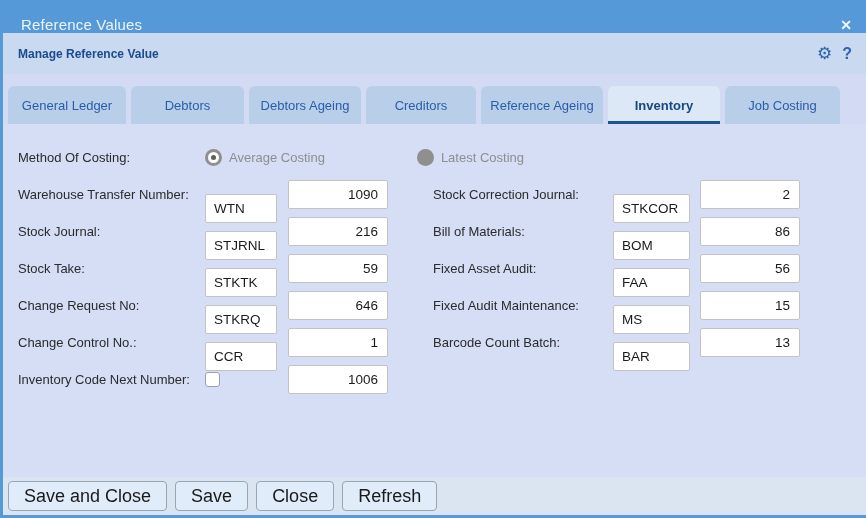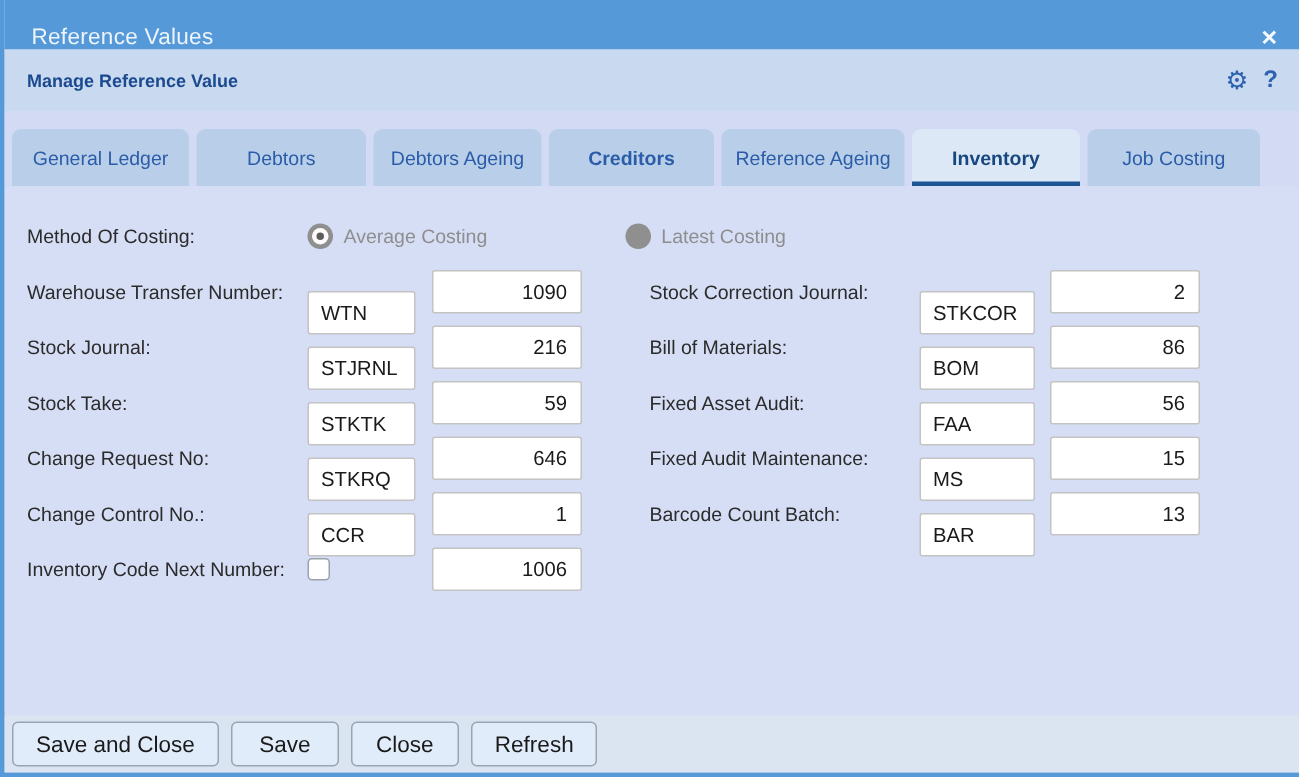--- a/index.html
+++ b/index.html
@@ -39,21 +39,21 @@
     position:absolute; top:74px; left:0; right:0; height:50px;
     display:flex; align-items:flex-end; padding-left:5px; gap:5px;
     background:#d2dbf3;
   }
   .tab {
     position:relative; height:38px; display:flex; align-items:center; justify-content:center;
     background:#b9cfe9; border-radius:6px 6px 0 0; color:#2b5ca8; font-size:13px;
     cursor:pointer; white-space:nowrap;
   }
   .tab:nth-child(1){width:118px;} .tab:nth-child(2){width:113px;}
-  .tab:nth-child(3){width:112px;} .tab:nth-child(4){width:110px;font-weight:bold;}
+  .tab:nth-child(3){width:112px;} .tab:nth-child(4){width:110px;}
   .tab:nth-child(5){width:122px;} .tab:nth-child(6){width:112px;}
   .tab:nth-child(7){width:115px;}
   .tab.active { background:#dde8f7; color:#17477f; font-weight:bold; }
   .tab.active::after {
     content:''; position:absolute; left:0; right:0; bottom:0; height:3px; background:#1d5494;
   }
 
   
   .content { position:absolute; top:124px; left:0; right:0; bottom:41px; background:#d6def6; }
 
@@ -87,21 +87,21 @@
   .num-after-checkbox { margin-left:68px !important; }
 
   
   .footer {
     position:absolute; left:0; right:0; bottom:0; height:38px; background:#dbe5f1;
     display:flex; align-items:center; padding-left:5px; gap:8px;
   }
   .btn {
     height:30px; min-width:72px; padding:0 15px; background:#e1ecfa;
     border:1px solid #98a5b3; border-radius:4px; font-family:"Liberation Sans", sans-serif;
-    font-size:15px; color:#1a1a1a; cursor:pointer;
+    font-size:18px; color:#1a1a1a; cursor:pointer;
   }
 </style>
 </head>
 <body>
 
 <div class="window">
 
   <div class="titlebar">
     <span class="title">Reference Values</span>
     <span class="close">✕</span>

